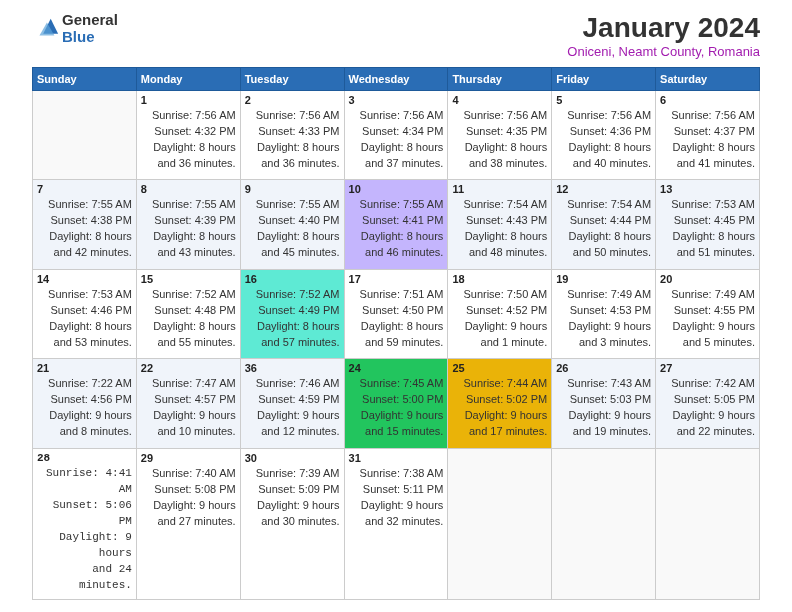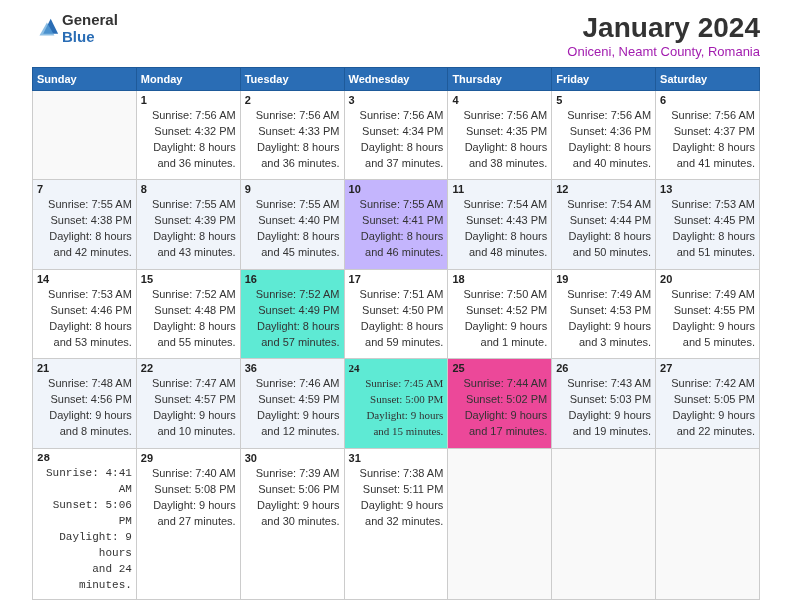--- a/index.html
+++ b/index.html
@@ -282,47 +282,47 @@
             <span class="day-num">20</span>
             <div class="day-info" style="white-space: pre-line;">Sunrise: 7:49 AM
 Sunset: 4:55 PM
 Daylight: 9 hours
 and 5 minutes.</div>
           </td>
         </tr>
         <tr>
           <td style="background: rgb(240, 244, 250);">
             <span class="day-num">21</span>
-            <div class="day-info" style="white-space: pre-line;">Sunrise: 7:48 AM
+            <div class="day-info" style="white-space: pre-line;">Sunrise: 7:22 AM
 Sunset: 4:56 PM
 Daylight: 9 hours
 and 8 minutes.</div>
           </td>
           <td style="background: rgb(240, 244, 250);">
             <span class="day-num">22</span>
             <div class="day-info" style="white-space: pre-line;">Sunrise: 7:47 AM
 Sunset: 4:57 PM
 Daylight: 9 hours
 and 10 minutes.</div>
           </td>
           <td style="background: rgb(240, 244, 250);">
             <span class="day-num">36</span>
             <div class="day-info" style="white-space: pre-line;">Sunrise: 7:46 AM
 Sunset: 4:59 PM
 Daylight: 9 hours
 and 12 minutes.</div>
           </td>
-          <td style="background: #5eead4; font-family: Liberation Serif, serif;">
+          <td style="background: #22c55e;">
             <span class="day-num">24</span>
             <div class="day-info" style="white-space: pre-line;">Sunrise: 7:45 AM
 Sunset: 5:00 PM
 Daylight: 9 hours
 and 15 minutes.</div>
           </td>
-          <td style="background: #ec4899; margin-left: 19px;">
+          <td style="background: #eab308; margin-left: 19px;">
             <span class="day-num">25</span>
             <div class="day-info" style="white-space: pre-line;">Sunrise: 7:44 AM
 Sunset: 5:02 PM
 Daylight: 9 hours
 and 17 minutes.</div>
           </td>
           <td style="background: rgb(240, 244, 250);">
             <span class="day-num">26</span>
             <div class="day-info" style="white-space: pre-line;">Sunrise: 7:43 AM
 Sunset: 5:03 PM
@@ -348,21 +348,21 @@
           <td style="background: rgb(255, 255, 255);">
             <span class="day-num">29</span>
             <div class="day-info" style="white-space: pre-line;">Sunrise: 7:40 AM
 Sunset: 5:08 PM
 Daylight: 9 hours
 and 27 minutes.</div>
           </td>
           <td style="background: rgb(255, 255, 255);">
             <span class="day-num">30</span>
             <div class="day-info" style="white-space: pre-line;">Sunrise: 7:39 AM
-Sunset: 5:06 PM
+Sunset: 5:09 PM
 Daylight: 9 hours
 and 30 minutes.</div>
           </td>
           <td style="background: rgb(255, 255, 255);">
             <span class="day-num">31</span>
             <div class="day-info" style="white-space: pre-line;">Sunrise: 7:38 AM
 Sunset: 5:11 PM
 Daylight: 9 hours
 and 32 minutes.</div>
           </td>

